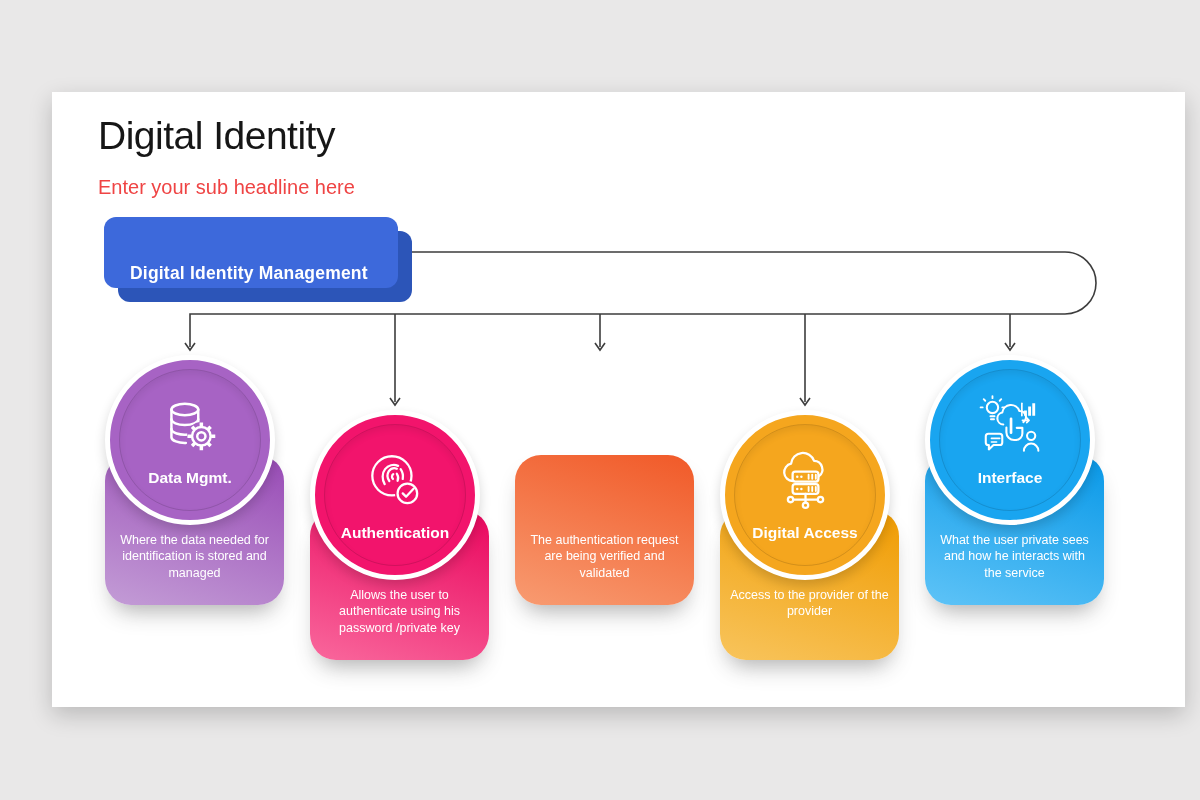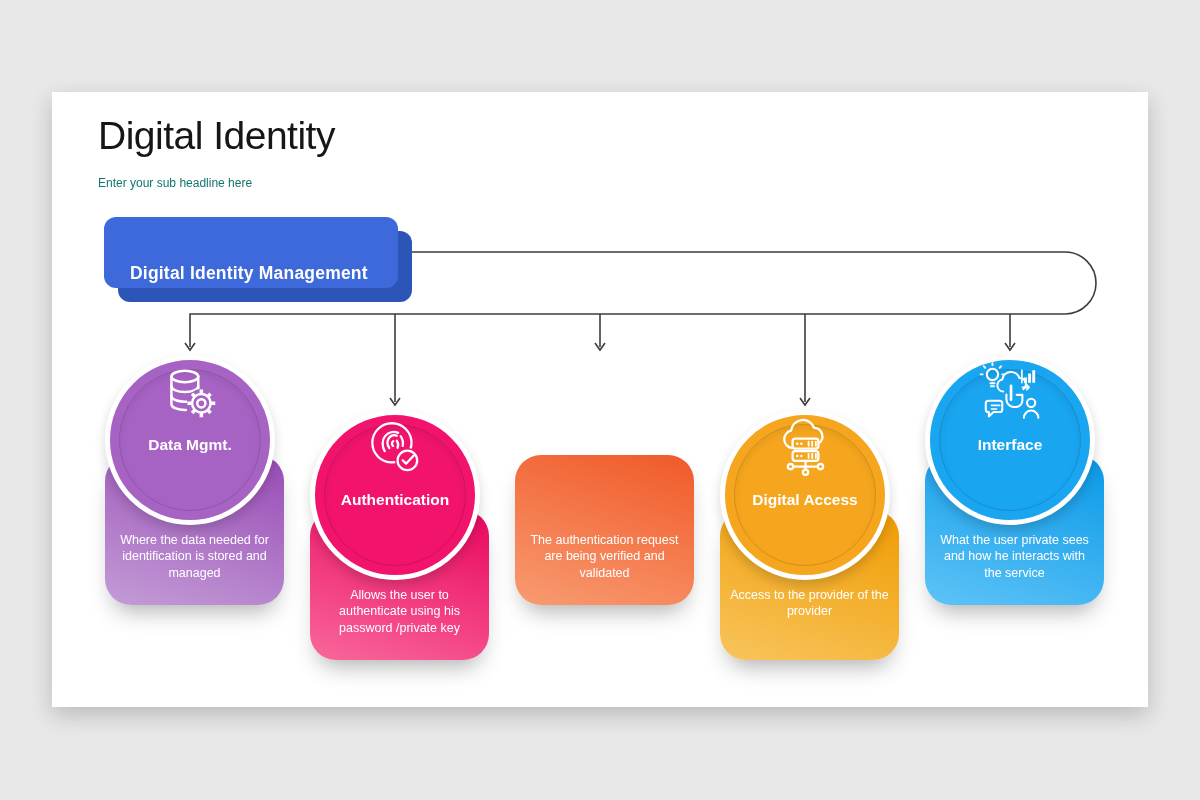--- a/index.html
+++ b/index.html
@@ -3,27 +3,27 @@
 <meta charset="utf-8">
 <style>
   html,body{margin:0;padding:0;}
   body{
     width:1200px;height:800px;position:relative;overflow:hidden;
     background:var(--page-bg,#e9e8e8);
     font-family:"Liberation Sans",sans-serif;
   }
   .slide{
     position:absolute;left:52px;top:92px;width:1096px;height:615px;
-    background:#ffffff;box-shadow:0 8px 22px rgba(0,0,0,.20);
+    background:#ffffff;box-shadow:0 8px 22px rgba(0,0,0,.20);padding-left:37px;
   }
   .title{
     position:absolute;left:46px;top:22px;font-size:39px;color:#161616;
     letter-spacing:-.5px;font-weight:400;
   }
-  .subtitle{position:absolute;left:46px;top:84px;font-size:12px;color:#0f766e;}
+  .subtitle{position:absolute;left:46px;top:84px;font-size:20px;color:#ef4444;}
 
   
   .root{position:absolute;left:52px;top:125px;width:294px;height:71px;}
   .root-shadow{
     position:absolute;left:14px;top:14px;width:294px;height:71px;
     border-radius:12px;background:var(--root-shadow,#2c55b8);
   }
   .root-face{
     position:absolute;inset:0;border-radius:12px;background:var(--root-fill,#3d69db);
     display:flex;align-items:center;padding-left:26px;box-sizing:border-box;
@@ -45,21 +45,21 @@
     box-shadow:0 14px 22px -8px rgba(50,50,50,.38);
     z-index:1;display:flex;justify-content:center;box-sizing:border-box;
   }
   .desc{
     margin-top:77px;padding:0 9px;color:#ffffff;font-size:12.5px;line-height:1.3;
     text-align:center;
   }
   .bubble{
     position:absolute;left:0;top:0;width:160px;height:160px;border:5px solid #fff;
     border-radius:50%;background:var(--circle);z-index:2;
-    display:flex;flex-direction:column;align-items:center;justify-content:flex-start;gap:10px;
+    display:flex;flex-direction:column;align-items:center;justify-content:center;gap:10px;
     box-shadow:0 6px 12px rgba(0,0,0,.16);
   }
   .bubble::before{
     content:"";position:absolute;inset:9px;border-radius:50%;
     border:1.5px solid rgba(0,0,0,.14);
     box-shadow:inset 0 4px 7px rgba(0,0,0,.07);
   }
   .bubble-title{
     color:#fff;font-weight:bold;font-size:15.5px;line-height:1.15;text-align:center;
     max-width:112px;position:relative;

